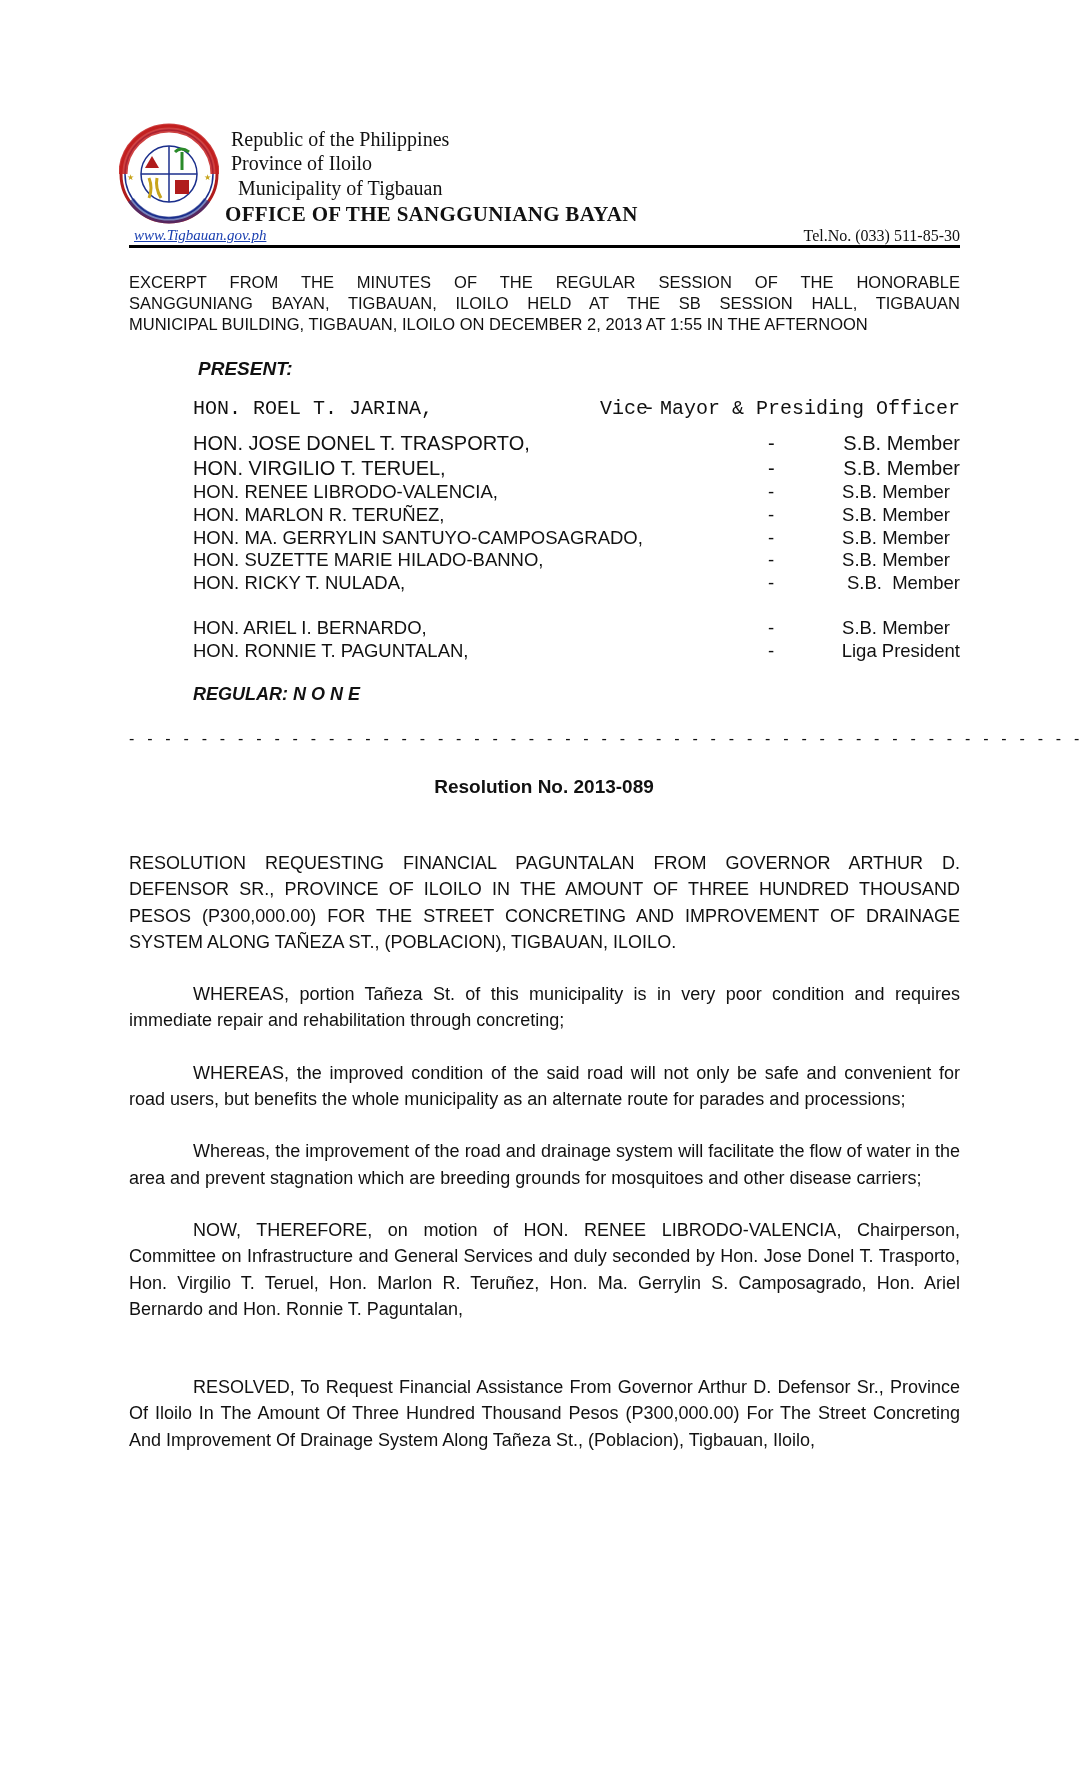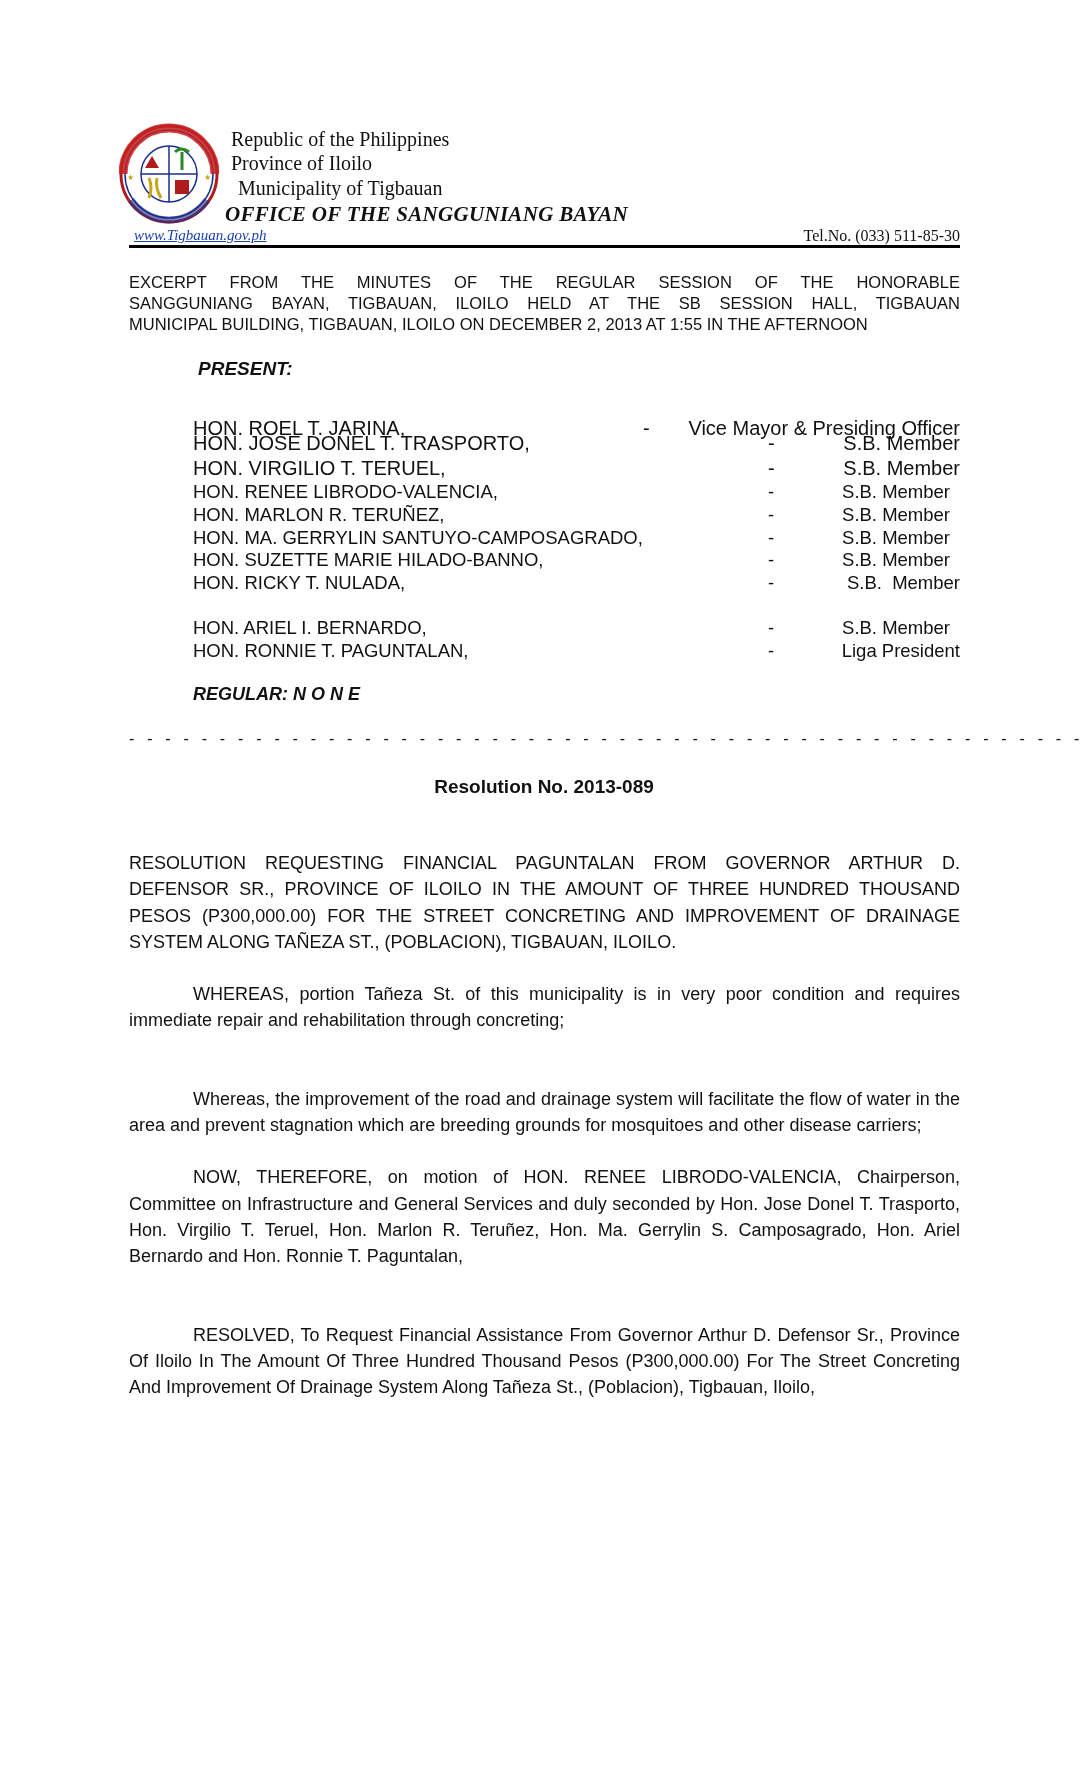--- a/index.html
+++ b/index.html
@@ -2,21 +2,21 @@
 <html><head>
 <meta charset="utf-8">
 <style>
   html,body{margin:0;padding:0;background:#fff;}
   body{width:1088px;height:1792px;position:relative;overflow:hidden;color:#111;}
   .abs{position:absolute;white-space:nowrap;}
   .serif{font-family:"Liberation Serif","DejaVu Serif",serif;}
   .sans{font-family:"Liberation Sans","DejaVu Sans",sans-serif;}
   .logo{position:absolute;left:119px;top:118px;width:100px;height:116px;}
   .hdr{font-size:20px;}
-  .office{font-size:21px;font-weight:bold;font-style:italic;letter-spacing:0.3px;}
+  .office{font-size:21px;font-weight:bold;letter-spacing:0.3px;}
   .url{font-size:15px;color:#1a3fb0;text-decoration:underline;}
   .tel{font-size:16px;}
   .rule{position:absolute;left:129px;width:831px;top:245px;height:3px;background:#000;}
   .excerpt{position:absolute;left:129px;width:831px;font-size:16.5px;line-height:21px;text-align:justify;text-align-last:justify;}
   .excerpt .last{text-align-last:left;}
   .section-label{font-size:19px;font-weight:bold;font-style:italic;margin-left:26px;}
   .member{position:absolute;left:193px;width:767px;height:24px;}
   .member .name{position:absolute;left:0;top:0;}
   .member .dash{position:absolute;left:575px;top:0;}
   .member .role{position:absolute;right:0;top:0;text-align:center;}
@@ -57,21 +57,21 @@
 <div class="rule"></div>
 
 <div class="excerpt sans" style="top:272px;">
   <div>EXCERPT FROM THE MINUTES OF THE  REGULAR SESSION OF THE HONORABLE</div>
   <div>SANGGUNIANG  BAYAN, TIGBAUAN, ILOILO HELD AT THE SB SESSION HALL, TIGBAUAN</div>
   <div class="last" style="text-align:left;">MUNICIPAL BUILDING, TIGBAUAN, ILOILO ON DECEMBER 2, 2013 AT 1:55  IN THE AFTERNOON</div>
 </div>
 
 <div class="abs sans section-label" style="left:172px;top:358px;">PRESENT:</div>
 
-<div class="member sans m-big" style="top:417px;">
+<div class="member sans m-big" style="top:397px;font-family:Liberation Mono, monospace;">
   <span class="name">HON. ROEL T. JARINA,</span>
   <span class="dash" style="left:450px;">-</span>
   <span class="role">Vice Mayor  &amp; Presiding Officer</span>
 </div>
 <div class="member sans m-big" style="top:432px;">
   <span class="name">HON. JOSE DONEL T. TRASPORTO,</span>
   <span class="dash">-</span>
   <span class="role">S.B. Member</span>
 </div>
 <div class="member sans m-big" style="top:457px;">
@@ -119,19 +119,20 @@
 
 <div class="abs sans dashes" style="left:129px;top:730px;">- - - - - - - - - - - - - - - - - - - - - - - - - - - - - - - - - - - - - - - - - - - - - - - - - - - - - - - - - - - - - - - - - - -</div>
 
 <div class="abs sans resno" style="left:0;width:1088px;text-align:center;top:776px;">Resolution No. 2013-089</div>
 
 <div class="body sans" style="top:850px;">
   <p style="text-align-last:left;">RESOLUTION REQUESTING FINANCIAL PAGUNTALAN FROM GOVERNOR ARTHUR D. DEFENSOR SR., PROVINCE OF ILOILO IN THE AMOUNT OF THREE HUNDRED THOUSAND PESOS (P300,000.00) FOR THE STREET CONCRETING AND IMPROVEMENT OF DRAINAGE SYSTEM ALONG TAÑEZA ST., (POBLACION), TIGBAUAN, ILOILO.</p>
   <p style="height:26px;"></p>
   <p class="indent">WHEREAS, portion Tañeza St. of this municipality is in very poor condition and requires immediate repair and rehabilitation through concreting;</p>
   <p style="height:26px;"></p>
+  <p class="indent">WHEREAS, the improved condition of the said road will not only be safe and convenient for road users, but benefits the whole municipality as an alternate route for parades and processions;</p>
   <p style="height:26px;"></p>
   <p class="indent">Whereas, the improvement of the road and drainage system will facilitate the flow of water in the area and prevent stagnation which are breeding grounds for mosquitoes and other disease carriers;</p>
   <p style="height:26px;"></p>
   <p class="indent">NOW, THEREFORE, on motion of HON. RENEE LIBRODO-VALENCIA, Chairperson, Committee on Infrastructure and General Services and duly seconded by Hon. Jose Donel T. Trasporto, Hon. Virgilio T. Teruel, Hon. Marlon R. Teruñez, Hon. Ma. Gerrylin S. Camposagrado, Hon. Ariel Bernardo and Hon. Ronnie T. Paguntalan,</p>
   <p style="height:52px;"></p>
   <p class="indent">RESOLVED, To Request Financial Assistance From Governor Arthur D. Defensor Sr., Province Of Iloilo In The Amount Of Three Hundred Thousand Pesos (P300,000.00) For The Street Concreting And Improvement Of Drainage System Along Tañeza St., (Poblacion), Tigbauan, Iloilo,</p>
 </div>
 
 </body></html>

